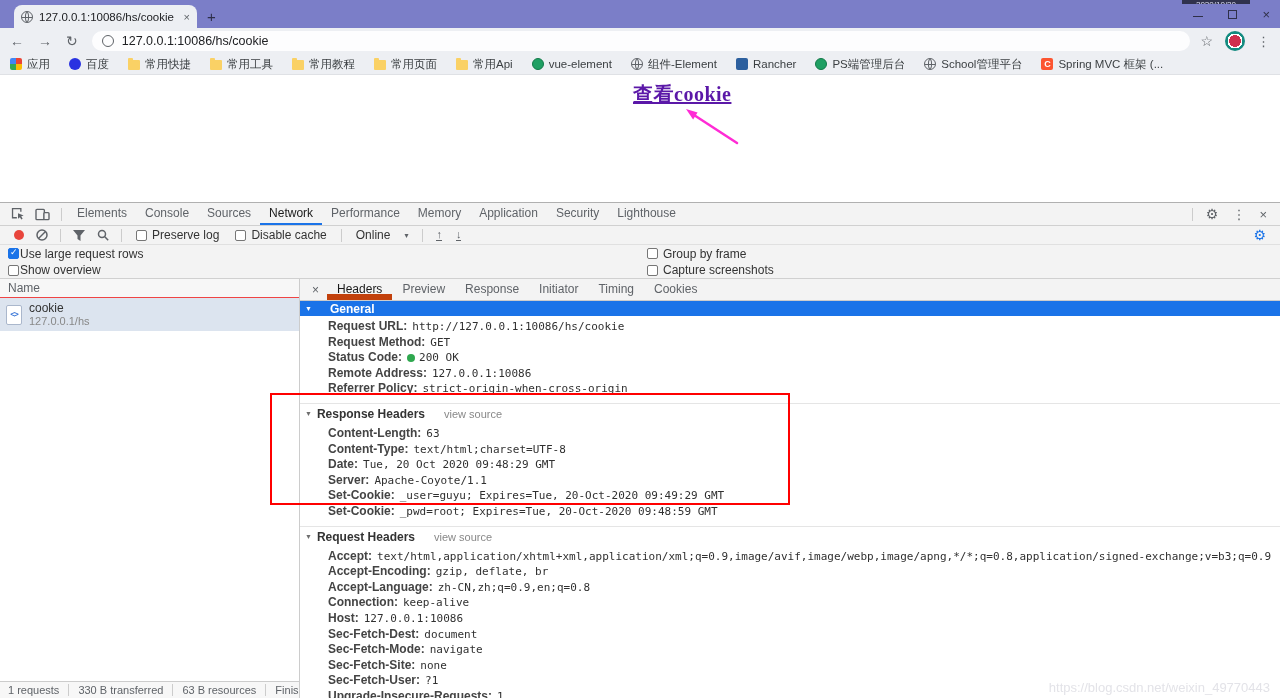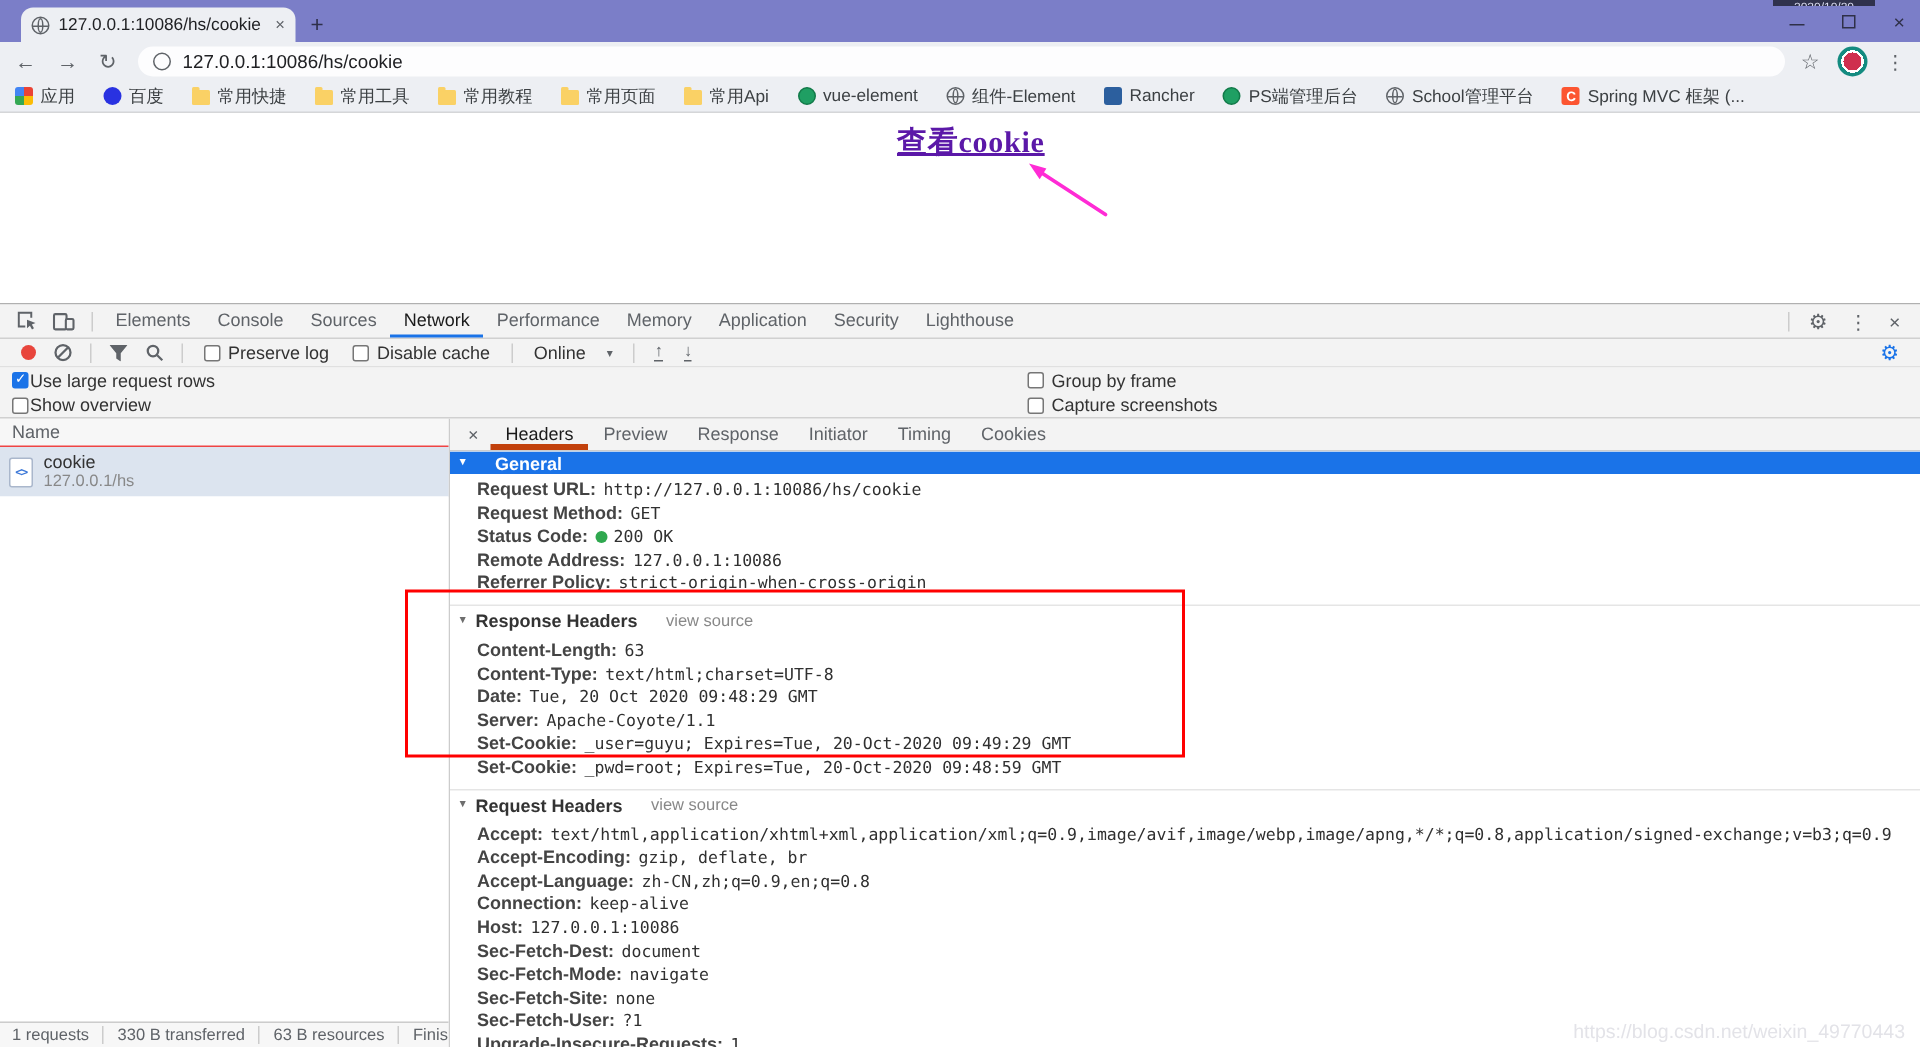--- a/index.html
+++ b/index.html
@@ -46,21 +46,21 @@
   .bm-ico.vue, .bm-ico.ps { border-radius:50%; background:#1f9f63; border:1px solid #127a49; }
   .bm-ico.rancher { border-radius:2px; background:#2c5f9e; }
   .bm-ico.csdn { border-radius:2px; background:#fc5531; }
   .bm-ico.csdn::after { content:"C"; position:absolute; inset:0; color:#fff; font-size:9px; font-weight:bold; text-align:center; line-height:12px; }
   .globe { position:relative; width:12px; height:12px; border:1.2px solid #5f6368; border-radius:50%; display:inline-block; }
   .globe::before { content:""; position:absolute; left:0; right:0; top:50%; height:1px; background:#5f6368; }
   .globe::after { content:""; position:absolute; left:28%; right:28%; top:0; bottom:0; border:1px solid #5f6368; border-radius:50%; }
 
   
   .page { position:relative; height:127px; background:#fff; }
-  .cookie-link { position:absolute; left:598px; top:6px; font-size:20px; font-weight:bold; color:#5b18a8;
+  .cookie-link { position:absolute; left:633px; top:6px; font-size:20px; font-weight:bold; color:#5b18a8;
                  text-decoration:underline; cursor:pointer; font-family:"Liberation Serif", serif; letter-spacing:0.5px; }
 
   
   .devtools { height:496px; border-top:1px solid #b0b0b0; display:flex; flex-direction:column; background:#fff;
               font-size:12px; color:#333; }
   .dt-tabs { height:23px; background:#f3f3f3; border-bottom:1px solid #d0d0d0; display:flex; align-items:center; padding:0 6px; }
   .dt-ico { margin:0 5px; display:flex; align-items:center; }
   .vsep { width:1px; height:13px; background:#ccc; margin:0 6px; }
   .dt-tab { padding:0 9px; line-height:21px; color:#5f6368; height:22px; }
   .dt-tab.active { color:#1a1a1a; border-bottom:2px solid #1a73e8; }
@@ -77,47 +77,47 @@
   .cb.on::after { content:"✓"; position:absolute; inset:-2px 0 0 1px; color:#fff; font-size:9px; }
   .cb-item { display:flex; align-items:center; gap:5px; margin:0 8px; color:#333; }
   .throttle { display:flex; align-items:center; gap:14px; margin:0 8px; color:#333; }
   .caret { font-size:8px; color:#5f6368; }
   .io-arrow { font-size:11px; color:#5f6368; border-bottom:1.5px solid #5f6368; line-height:1.05; margin:0 7px; }
   .blue-gear { margin-left:auto; font-size:14px; color:#1a73e8; margin-right:6px; line-height:1; }
 
   .opt-row { height:17px; background:#f3f3f3; display:flex; align-items:center; position:relative; }
   .opt-row.last { border-bottom:1px solid #d0d0d0; height:17px; }
   .opt-left { display:flex; align-items:center; gap:1px; margin-left:8px; }
-  .opt-mid { position:absolute; left:685px; display:flex; align-items:center; gap:5px; }
+  .opt-mid { position:absolute; left:647px; display:flex; align-items:center; gap:5px; }
 
   .dt-main { flex:1; display:flex; min-height:0; }
   .req-panel { width:300px; flex:none; border-right:1px solid #ccc; display:flex; flex-direction:column; background:#fff; }
   .req-head { height:19px; line-height:18px; border-bottom:1px solid #ef4444; color:#5f6368; padding-left:8px; background:#f7f7f7; }
   .req-row { height:33px; display:flex; align-items:center; gap:7px; padding:0 6px; background:#dce4ef; }
   .doc-ico { width:16px; height:20px; background:#fff; border:1px solid #aab7cc; border-radius:2px; flex:none;
              display:flex; align-items:center; justify-content:center; }
   .doc-glyph { font-size:8px; font-weight:bold; color:#3c78d8; font-family:"DejaVu Sans Mono", monospace; letter-spacing:-1px; }
   .req-name { font-size:12px; color:#333; line-height:14px; }
   .req-path { font-size:11px; color:#888; line-height:13px; }
   .req-fill { flex:1; background:#fff; }
   .req-summary { height:17px; border-top:1px solid #ccc; display:flex; align-items:center; font-size:11px;
                  color:#5f6368; padding-left:8px; overflow:hidden; white-space:nowrap; background:#f7f7f7; }
   .sum-item + .sum-item { border-left:1px solid #ccc; padding-left:9px; margin-left:9px; }
 
   .detail-panel { flex:1; display:flex; flex-direction:column; min-width:0; }
   .detail-tabs { height:22px; background:#f3f3f3; border-bottom:1px solid #ccc; display:flex; align-items:center; padding:0 4px; }
   .detail-close { font-size:12px; color:#5f6368; margin:0 8px; }
   .d-tab { padding:0 10px; line-height:20px; height:21px; color:#5f6368; }
-  .d-tab.active { color:#1a1a1a; border-bottom:4px solid #c2410c; }
+  .d-tab.active { color:#1a1a1a; border-bottom:6px solid #c2410c; }
 
   .detail-body { flex:1; overflow:hidden; background:#fff; }
   .gen-bar { height:15px; background:#1a73e8; color:#fff; font-weight:bold; display:flex; align-items:center; gap:18px; padding-left:5px; }
   .gen-bar .tri { font-size:7px; }
   .kv-list { padding:3px 0 4px 0; }
-  .kv { padding-left:18px; line-height:14.6px; white-space:nowrap; }
+  .kv { padding-left:18px; line-height:14.6px; white-space:nowrap;margin-left:10px; }
   .kv-n { font-weight:bold; color:#444; margin-right:5px; }
   .kv-v { font-family:"DejaVu Sans Mono", monospace; font-size:11px; color:#303030; }
   .okdot { display:none; width:8px; height:8px; border-radius:50%; background:#2fa84f; margin-right:4px; vertical-align:-1px; }
   .kv.dotted .okdot { display:inline-block; }
   .sec-head { border-top:1px solid #e5e5e5; margin-top:2px; padding:3px 0 2px 5px; display:flex; align-items:center; gap:5px; }
   .sec-head .tri { font-size:7px; color:#6e6e6e; }
   .sec-title { font-weight:bold; color:#333; }
   .view-src { color:#888; font-size:11px; margin-left:14px; }
 
   

